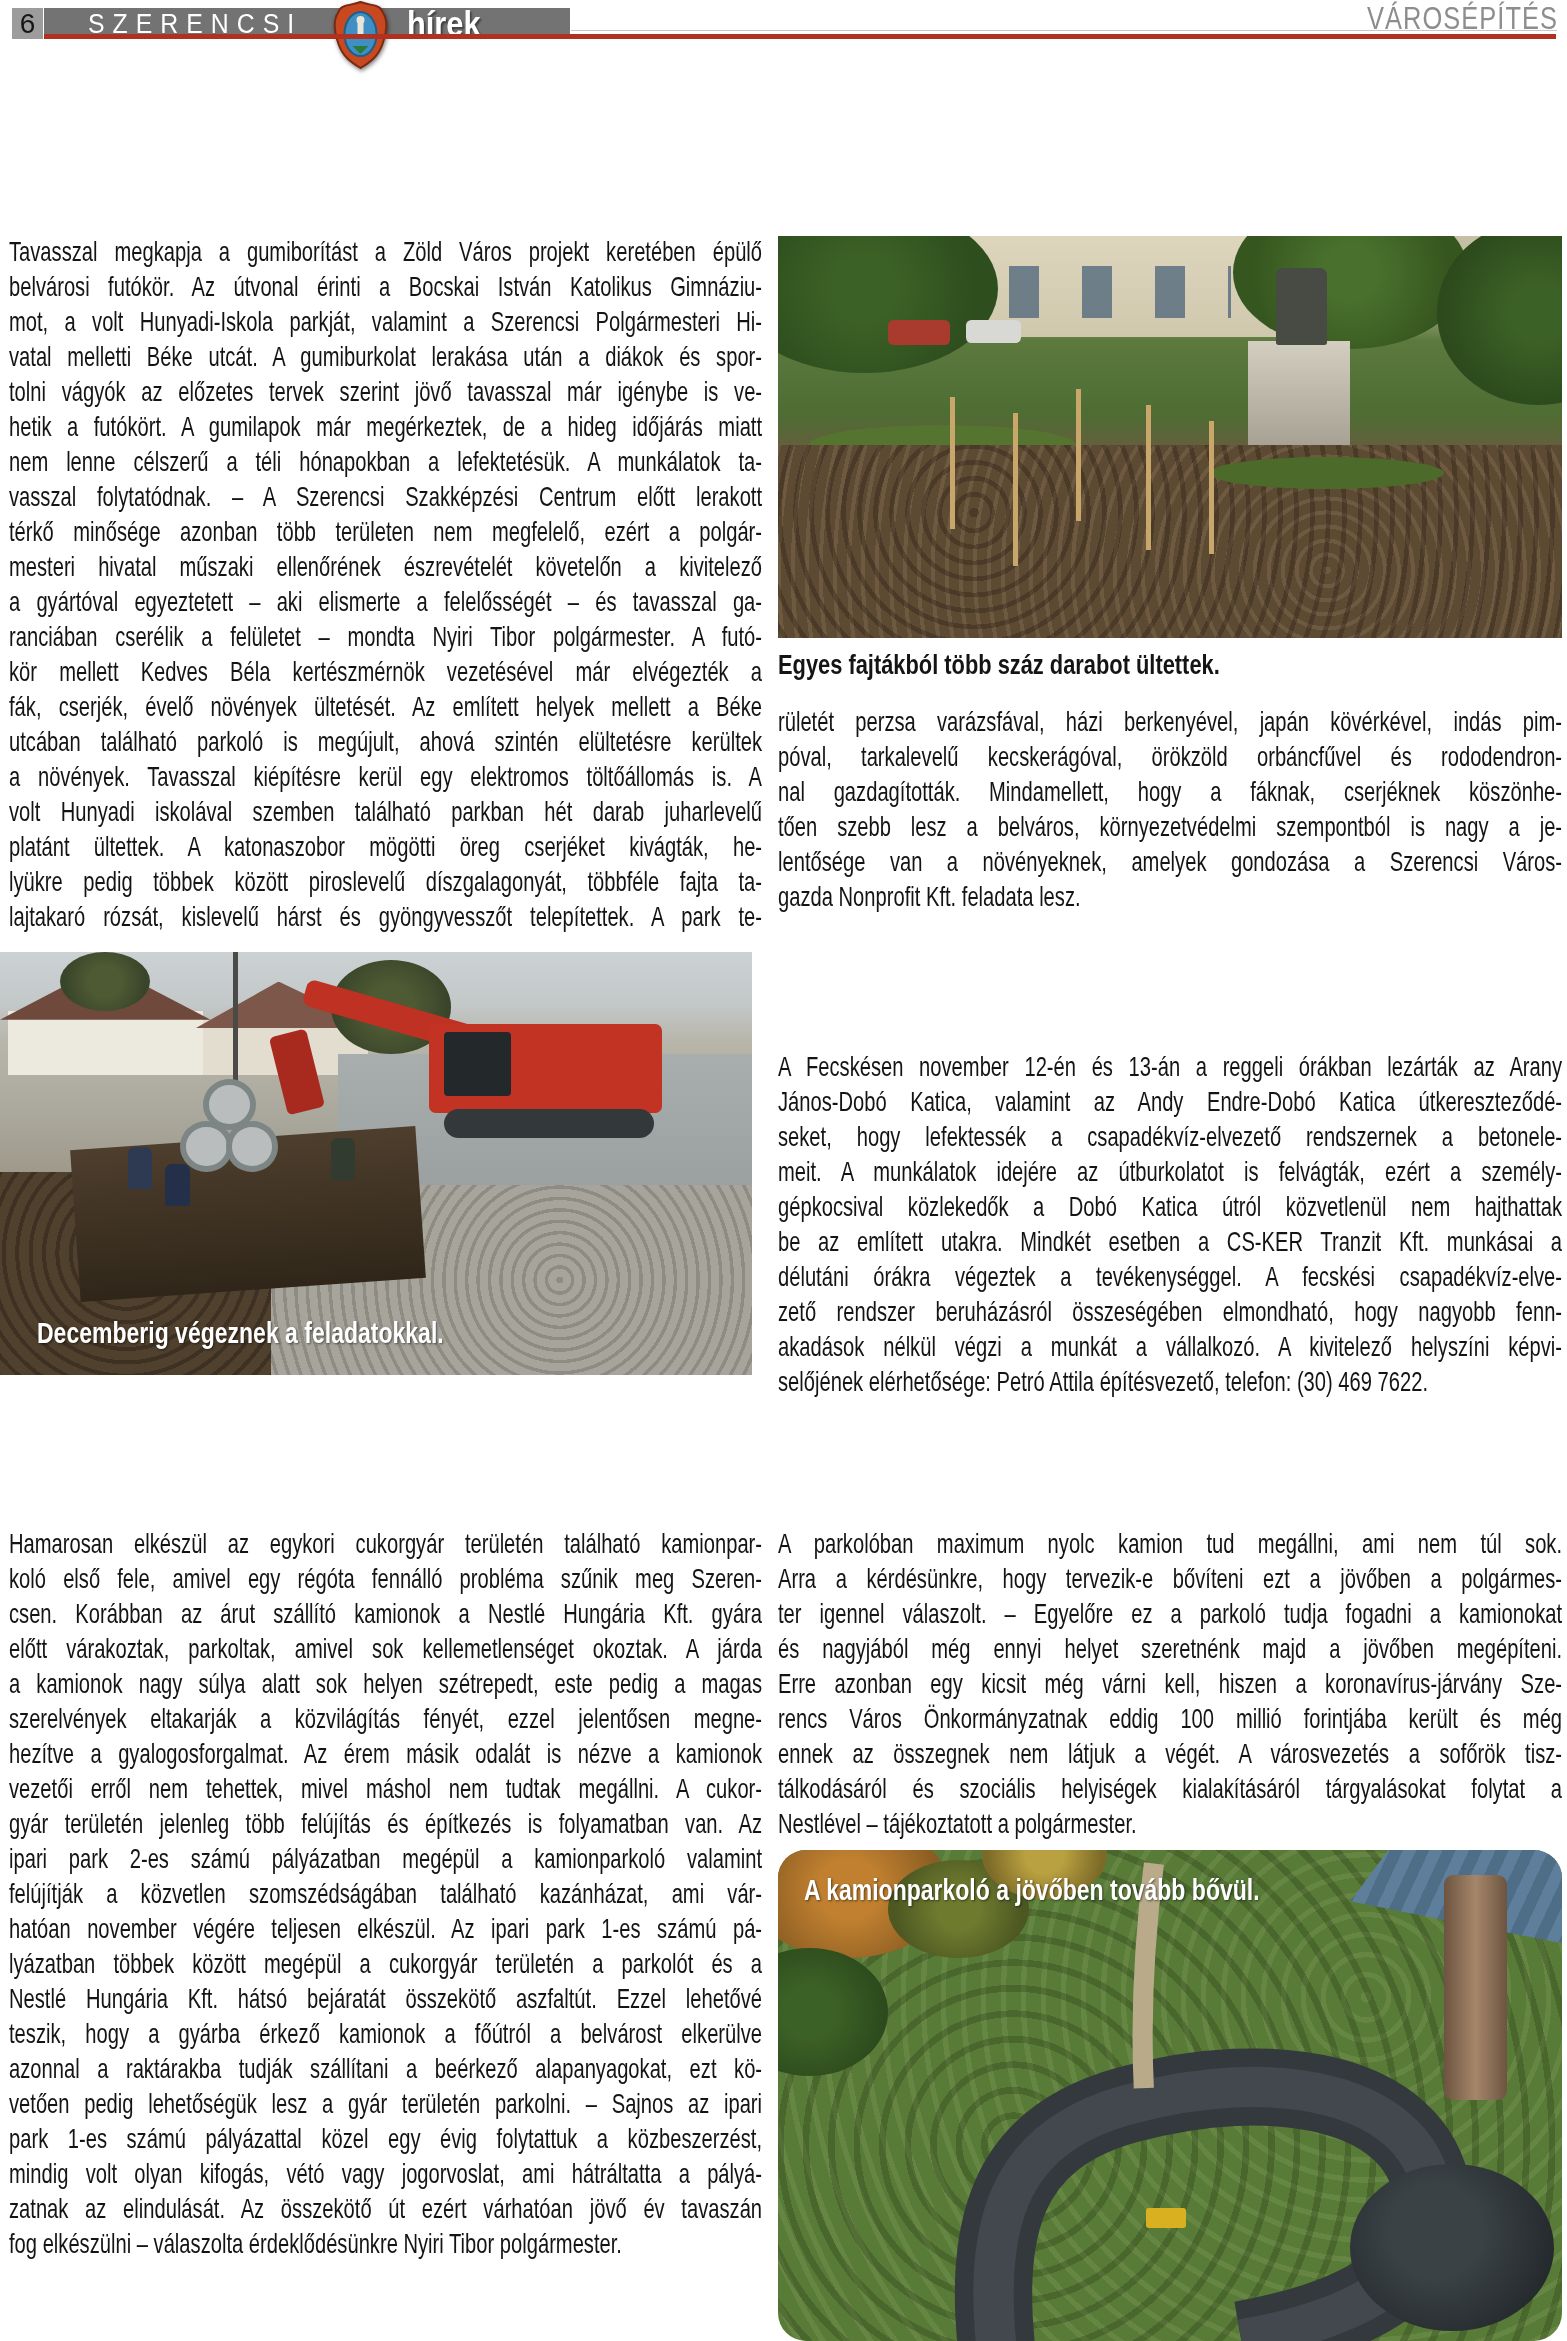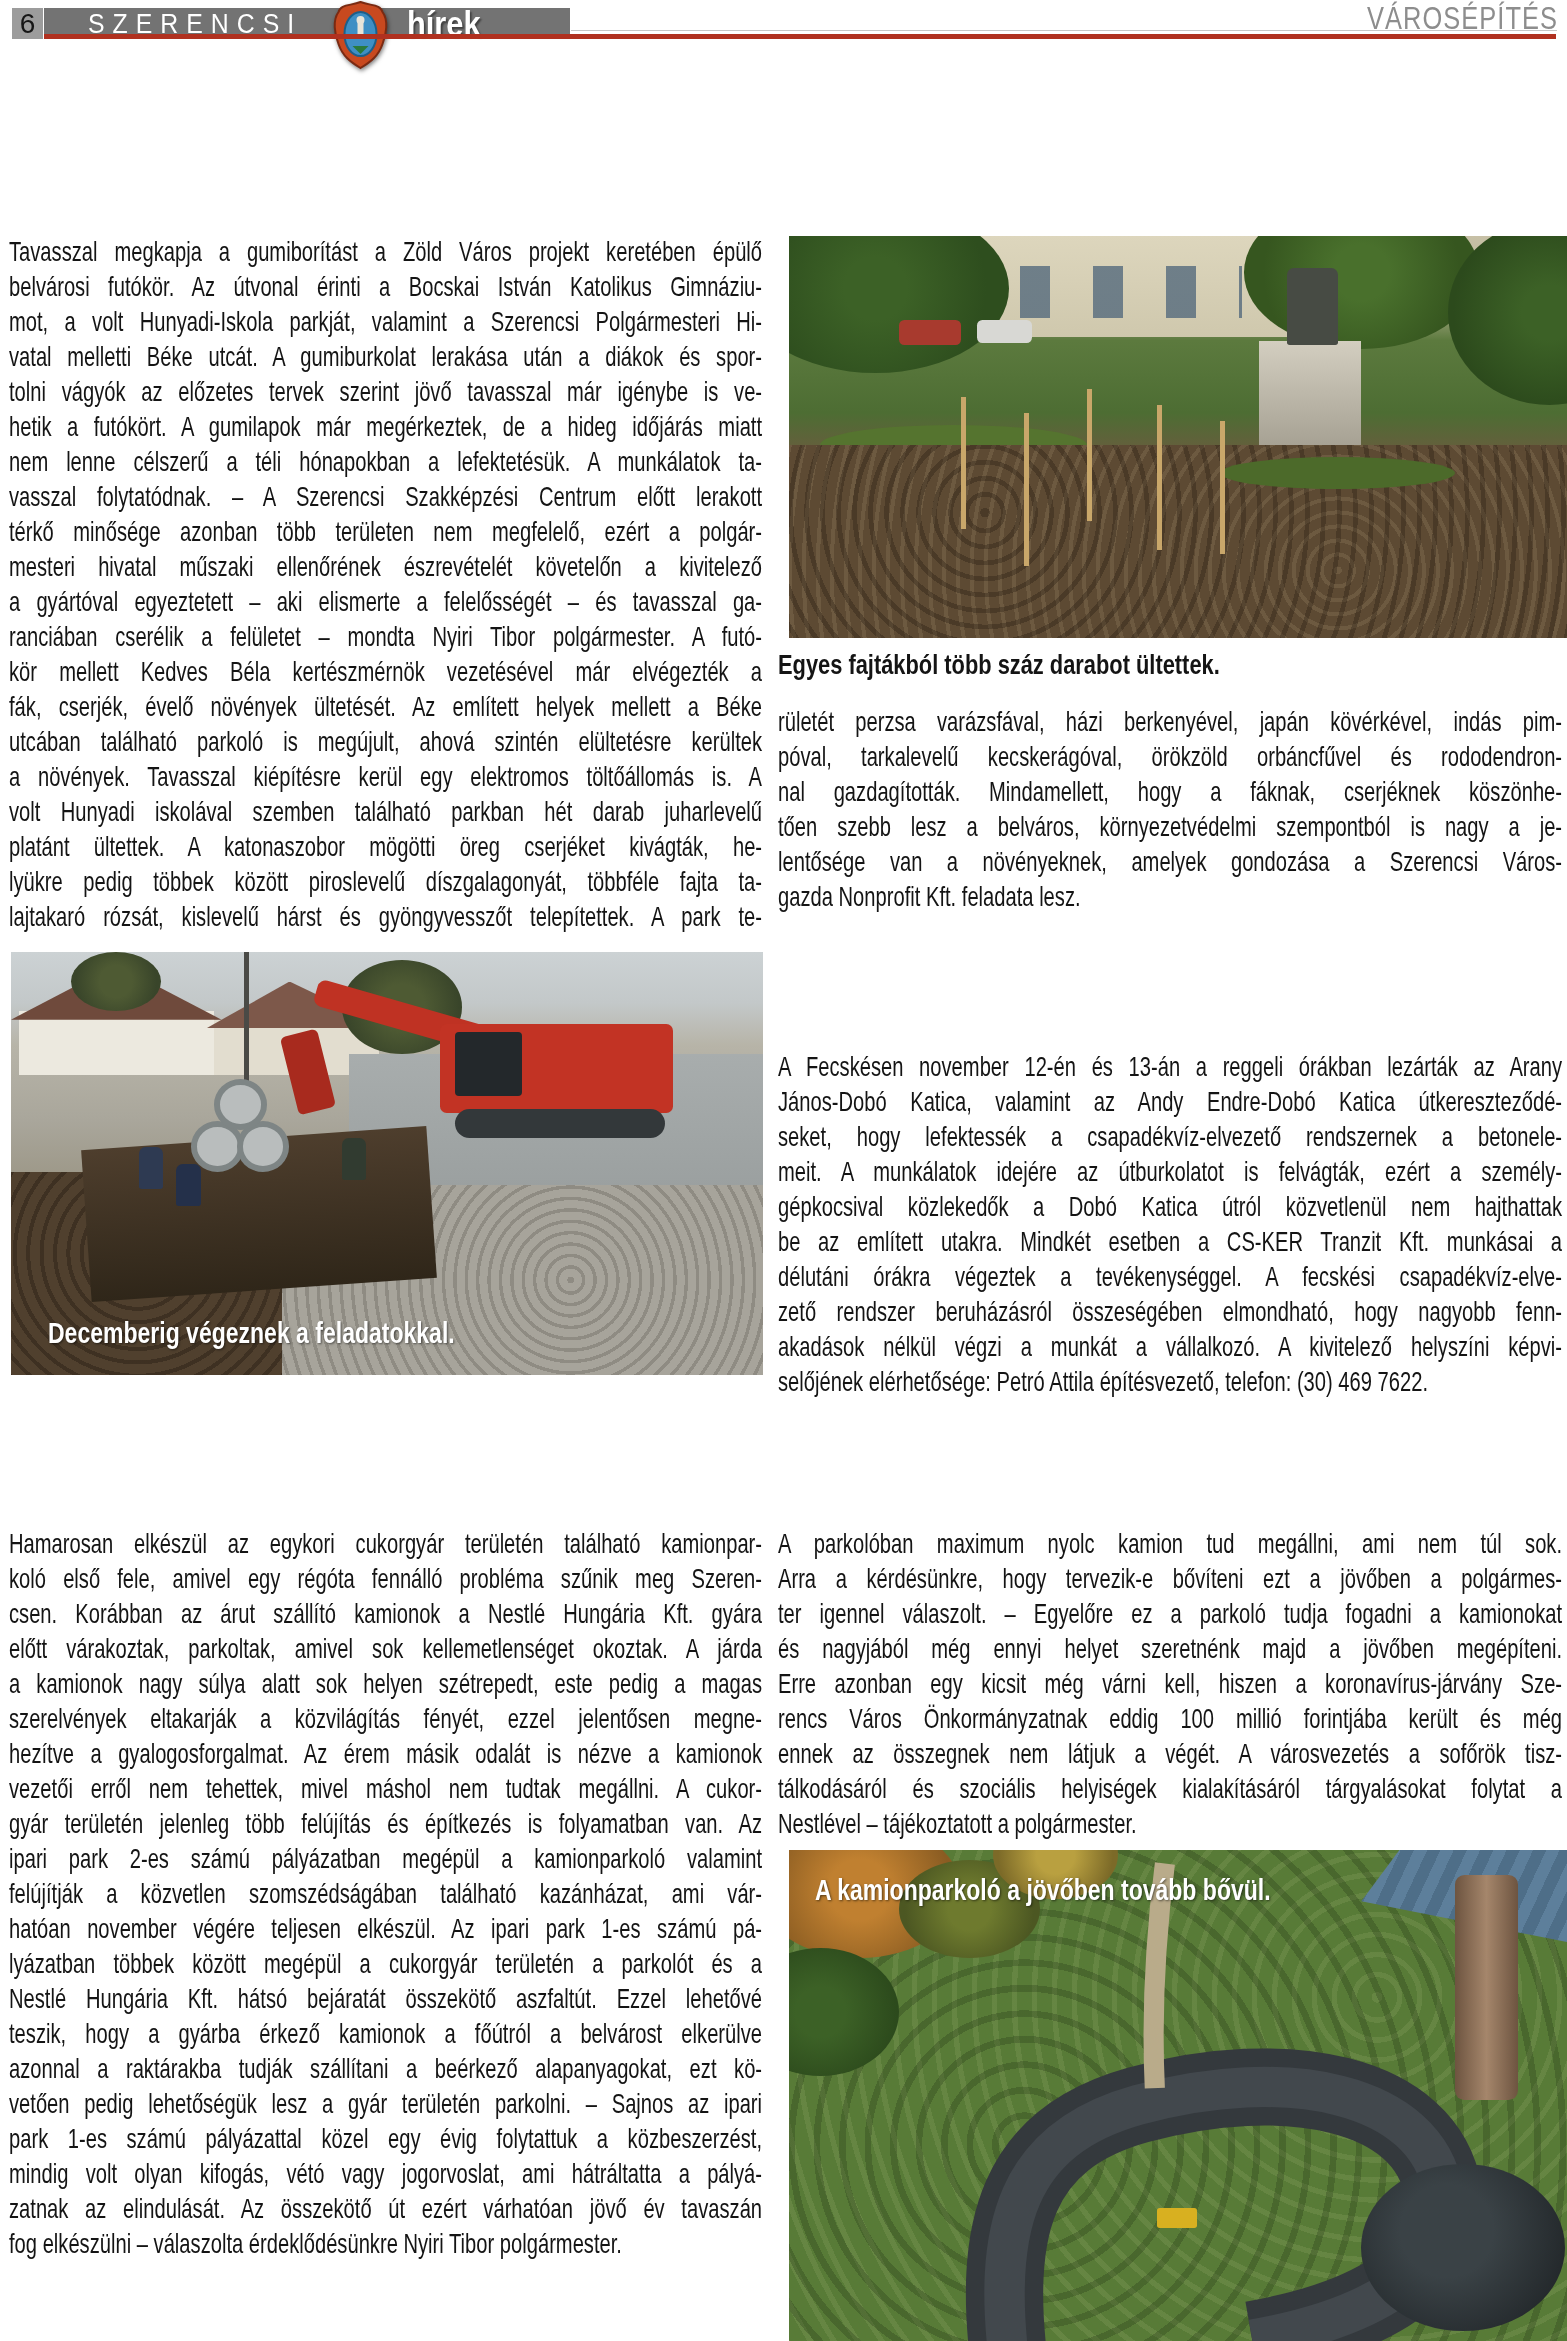--- a/index.html
+++ b/index.html
@@ -62,21 +62,21 @@
   }
   .cap-light {
     position:absolute; color:#ffffff; font-weight:bold; font-size:29.5px;
     text-shadow:1.3px 1.3px 2.7px rgba(0,0,0,0.55); transform:scaleX(0.78); transform-origin:0 0;
     white-space:nowrap; z-index:4;
   }
   .cap2 { left:37px; bottom:25.5px; }
   .cap3 { left:25.5px; top:23px; }
 
   
-  .photo { position:absolute; overflow:hidden;margin-left:11px; }
+  .photo { position:absolute; overflow:hidden; }
   .photo * { position:absolute; }
   .photo1 { left:778px; top:236px; width:784px; height:402px; background:linear-gradient(180deg,#c7c0a6 0%,#b8b596 16%,#5c7a3e 26%,#4d6d33 44%,#6d5a40 56%,#5e4c35 74%,#524430 100%); }
   .p1-building { left:0; top:0; width:78%; height:25%; background:linear-gradient(180deg,#ddd6bd,#cfc8ad); }
   .p1-windows { left:2%; top:30%; width:72%; height:52%; background:repeating-linear-gradient(90deg, rgba(92,112,128,0.85) 0 29.5px, rgba(220,214,190,0) 29.5px 73px); }
   .p1-canopy { border-radius:50%; }
   .p1-c1 { left:-6%; top:-8%; width:34%; height:42%; background:radial-gradient(circle,#3c6126 20%,#2e4e1e 70%); }
   .p1-c2 { left:58%; top:-10%; width:30%; height:38%; background:radial-gradient(circle,#49702c 20%,#36561f 70%); }
   .p1-c3 { left:84%; top:-4%; width:26%; height:46%; background:radial-gradient(circle,#3c6126 20%,#2c4a1c 70%); }
   .p1-car1 { left:14%; top:21%; width:8%; height:6%; background:#a83a2e; border-radius:5.4px; }
   .p1-car2 { left:24%; top:21%; width:7%; height:5.5%; background:#d8d8d4; border-radius:5.4px; }
@@ -116,21 +116,21 @@
   .p2-pipe { border-radius:50%; background:#b9bdbd; border:6.7px solid #7e8585; box-sizing:border-box; }
   .p2-p1 { left:24%; top:40%; width:7%; height:12%; }
   .p2-p2 { left:30%; top:40%; width:7%; height:12%; }
   .p2-p3 { left:27%; top:30%; width:7%; height:12%; }
   .p2-worker { width:3.2%; height:10%; border-radius:6.7px 6.7px 2.7px 2.7px; background:#2e3a52; }
 
   .photo3 { left:778px; top:1850px; width:784px; height:491px;
     background-color:#587b37;
     background-image:
       repeating-radial-gradient(circle at 30% 60%, rgba(28,44,16,0.25) 0 6.7px, rgba(0,0,0,0) 6.7px 25.5px),
-      repeating-radial-gradient(circle at 75% 30%, rgba(200,210,150,0.12) 0 5.4px, rgba(0,0,0,0) 5.4px 20px); }
+      repeating-radial-gradient(circle at 75% 30%, rgba(200,210,150,0.12) 0 5.4px, rgba(0,0,0,0) 5.4px 20px); border-radius: 28px; }
   .p3-blob { border-radius:50%; }
   .p3-b1 { left:-4%; top:-6%; width:26%; height:28%; background:radial-gradient(circle,#c08030 25%,#8a5c22 75%); }
   .p3-b2 { left:14%; top:2%; width:18%; height:20%; background:radial-gradient(circle,#6e7a2e 25%,#4c5722 75%); }
   .p3-b3 { left:-6%; top:20%; width:20%; height:26%; background:radial-gradient(circle,#3c6126 25%,#2c4a1c 75%); }
   .p3-b4 { left:26%; top:-8%; width:16%; height:18%; background:radial-gradient(circle,#b9a040 25%,#7c6a28 75%); }
   .p3-roof { right:0; top:0; width:27%; height:19%;
     background:repeating-linear-gradient(115deg,#5d7f9b 0 12px,#4e6e88 12px 24px);
     clip-path:polygon(18% 0, 100% 0, 100% 100%, 0 55%); }
   .p3-chimney { right:7%; top:5%; width:8%; height:46%; border-radius:9.4px;
     background:linear-gradient(90deg,#6d5440,#a5866b 50%,#6d5440); }

